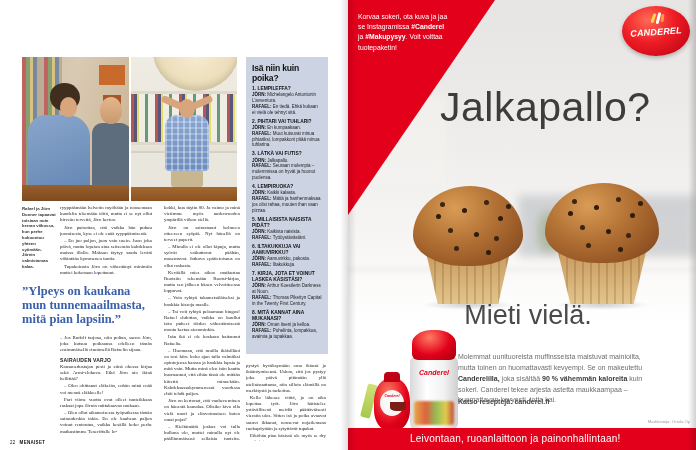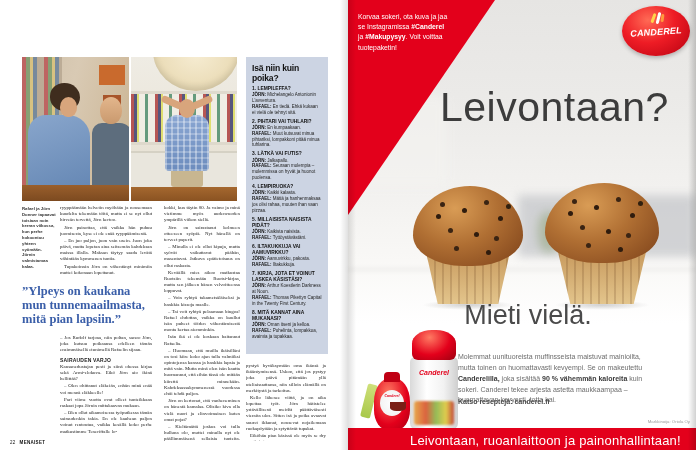--- a/index.html
+++ b/index.html
@@ -144,21 +144,21 @@
   #green-stick{left:16px;top:384px;width:10px;height:34px;background:linear-gradient(#cfe07a,#a8c84a);transform:rotate(14deg);border-radius:2px;}
 
   
   #ad-body{left:110px;top:352px;width:196px;font-size:7px;line-height:1.55;color:#6d6d6d;}
   #ad-body b{color:#3a3a3a;}
   #ad-cta{left:110px;top:398px;font-size:7px;font-weight:bold;color:#4a4a4a;}
   #marketer{left:238px;top:419px;width:104px;text-align:right;font-size:4.3px;color:#9a9a9a;}
 
   
   #bottom-banner{left:0;top:428px;width:348px;height:22px;background:#e3001b;}
-  #banner-text{position:absolute;left:62px;top:5px;color:#fff;font-size:13px;letter-spacing:.2px;}
+  #banner-text{position:absolute;left:62px;top:5px;color:#fff;font-size:10px;letter-spacing:.2px;}
 
   
   #gutter{left:340px;top:0;width:16px;height:450px;background:linear-gradient(90deg,rgba(0,0,0,0),rgba(0,0,0,.12) 50%,rgba(0,0,0,0));pointer-events:none;}
   #right-edge{left:688px;top:0;width:8px;height:450px;background:linear-gradient(90deg,rgba(0,0,0,0),rgba(0,0,0,.18));pointer-events:none;}
 </style>
 </head>
 <body>
 
 <div id="stage">
 
@@ -290,21 +290,21 @@
 
     <div id="canderel-logo" class="abs">
       <div id="flame-icon">
           <i></i>
           <i></i>
           <i></i>
         </div>
       <div id="logo-text">CANDEREL</div>
     </div>
 
-    <div id="headline" class="abs">Leivontaan?</div>
+    <div id="headline" class="abs">Jalkapallo?</div>
 
     <div id="muffin-1" class="abs muffin">
       <div class="mshadow"></div>
       <div class="mbase"></div>
       <div class="mtop"></div>
       <div class="chips"></div>
     </div>
     <div id="muffin-2" class="abs muffin">
       <div class="mshadow"></div>
       <div class="mbase"></div>

